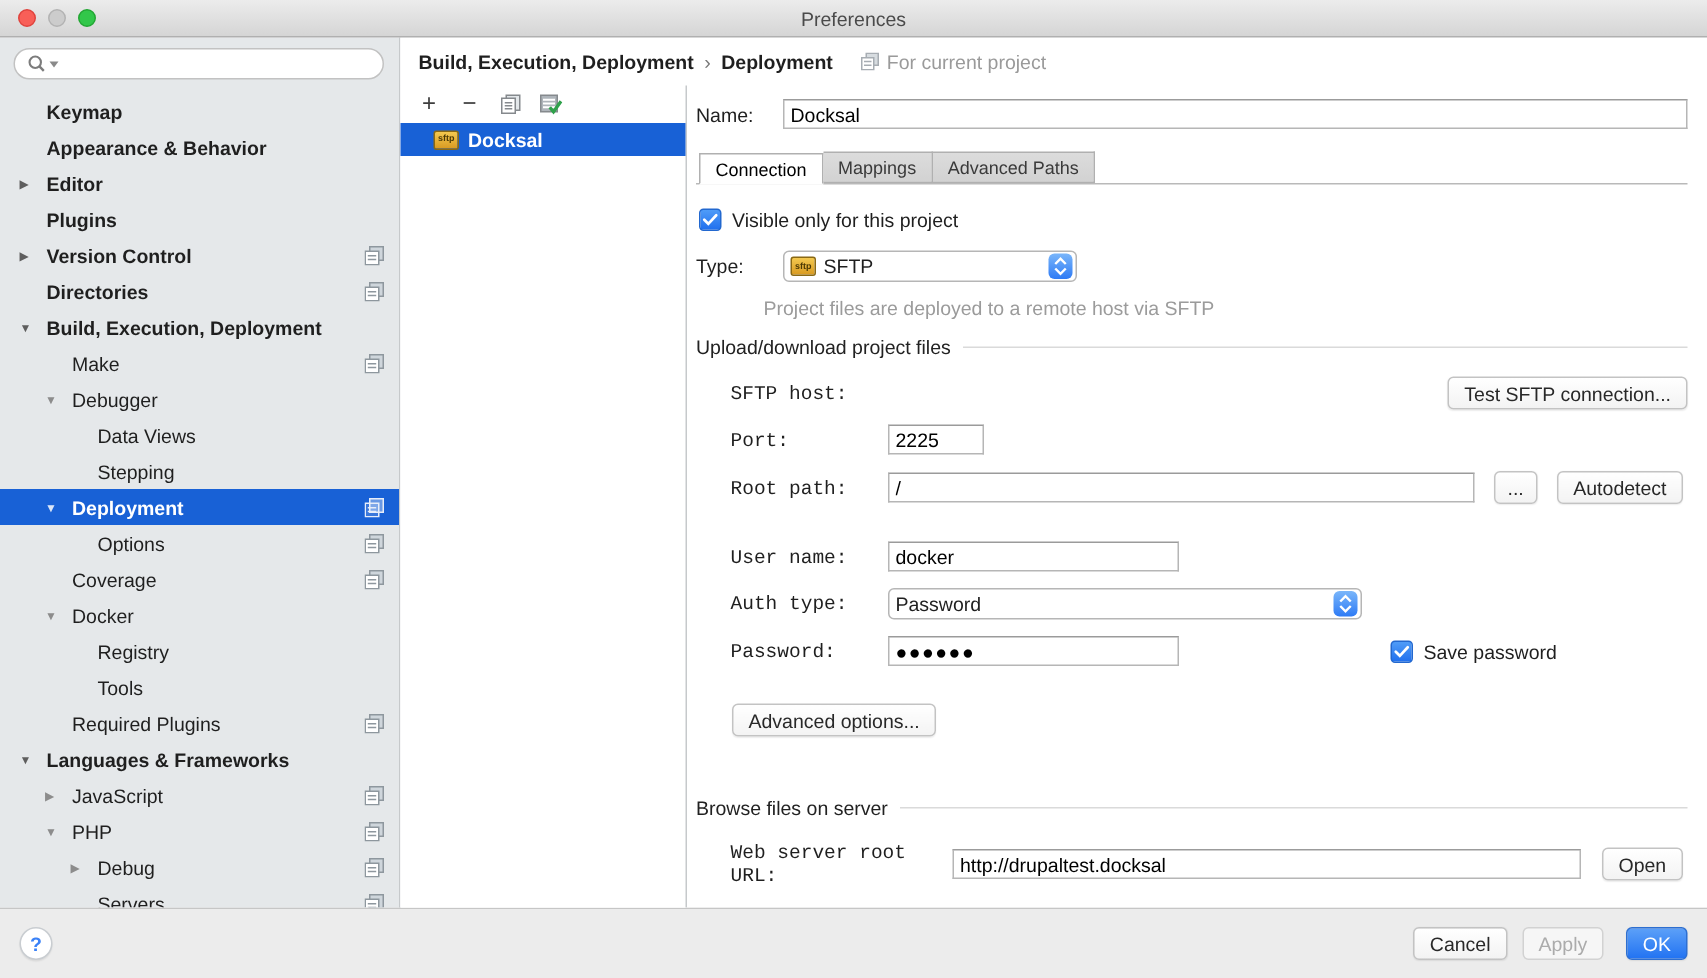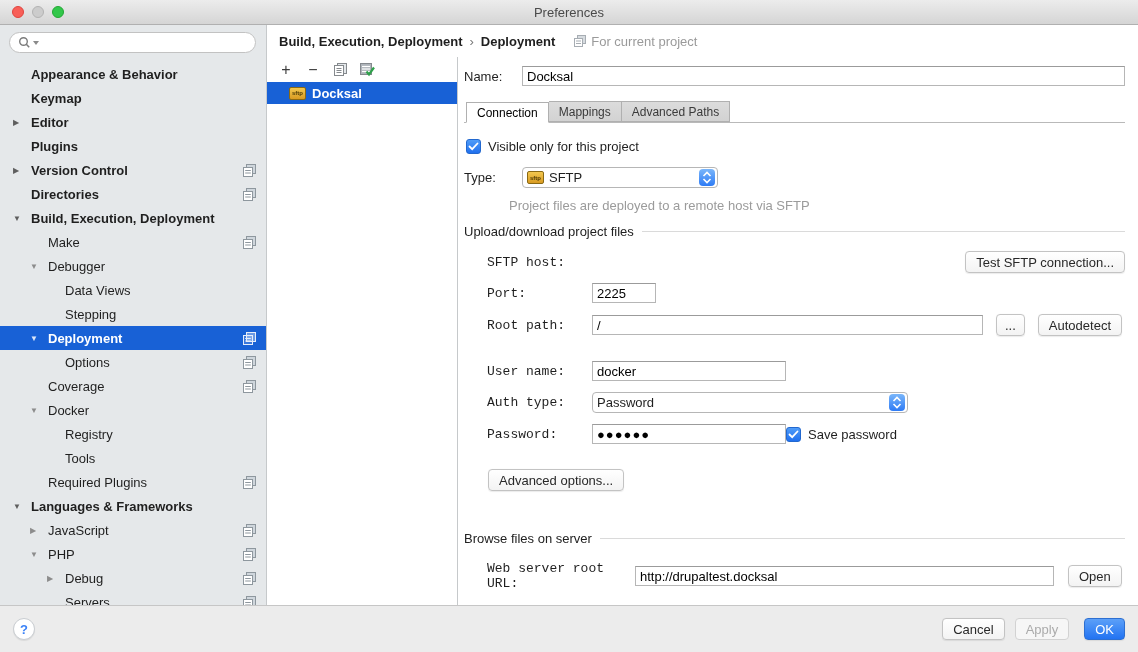--- a/index.html
+++ b/index.html
@@ -136,21 +136,21 @@
   .row-root { margin-top:11px; }
   .root-input { width:391px; }
   .row-root .btn { margin-left:13px; }
   .btn.dots { padding:0 8px; }
   .row-user { margin-top:25px; }
   .user-input { width:194px; }
   .row-auth { margin-top:11px; }
   .auth-select { width:316px; }
   .row-pass { margin-top:11px; }
   .pass-input { width:194px; letter-spacing:1px; }
-  .save-pass { display:flex; align-items:center; gap:7px; }
+  .save-pass { margin-left:141px; display:flex; align-items:center; gap:7px; }
   .row-adv { margin-top:25px; padding-left:24px; }
   .row-web { margin-top:15px; }
   .row-web .lbl { width:148px; flex:0 0 148px; }
   .web-input { width:419px; }
   .row-web .btn { margin-left:14px;text-align:right; }
   
   .footer {
     height:47px; background:#ececec; border-top:1px solid #c6c6c6;
     display:flex; align-items:center; padding:0 13px;
   }
@@ -189,25 +189,25 @@
                 <line x1="8.3" y1="8.3" x2="11.2" y2="11.2" stroke="#7c7c7c" stroke-width="1.6"></line>
               </svg>
           </span>
           <span class="caret-down"></span>
           <input value="" style="">
         </div>
       </div>
       <div class="tree">
           <div class="tree-row lvl1 bold">
             <span class="tree-arrow"></span>
+            <span class="tree-label">Keymap</span>
+          </div>
+          <div class="tree-row lvl1 bold">
+            <span class="tree-arrow"></span>
             <span class="tree-label">Appearance &amp; Behavior</span>
-          </div>
-          <div class="tree-row lvl1 bold">
-            <span class="tree-arrow"></span>
-            <span class="tree-label">Keymap</span>
           </div>
           <div class="tree-row lvl1 bold">
             <span class="tree-arrow">▶</span>
             <span class="tree-label">Editor</span>
           </div>
           <div class="tree-row lvl1 bold">
             <span class="tree-arrow"></span>
             <span class="tree-label">Plugins</span>
           </div>
           <div class="tree-row lvl1 bold">

